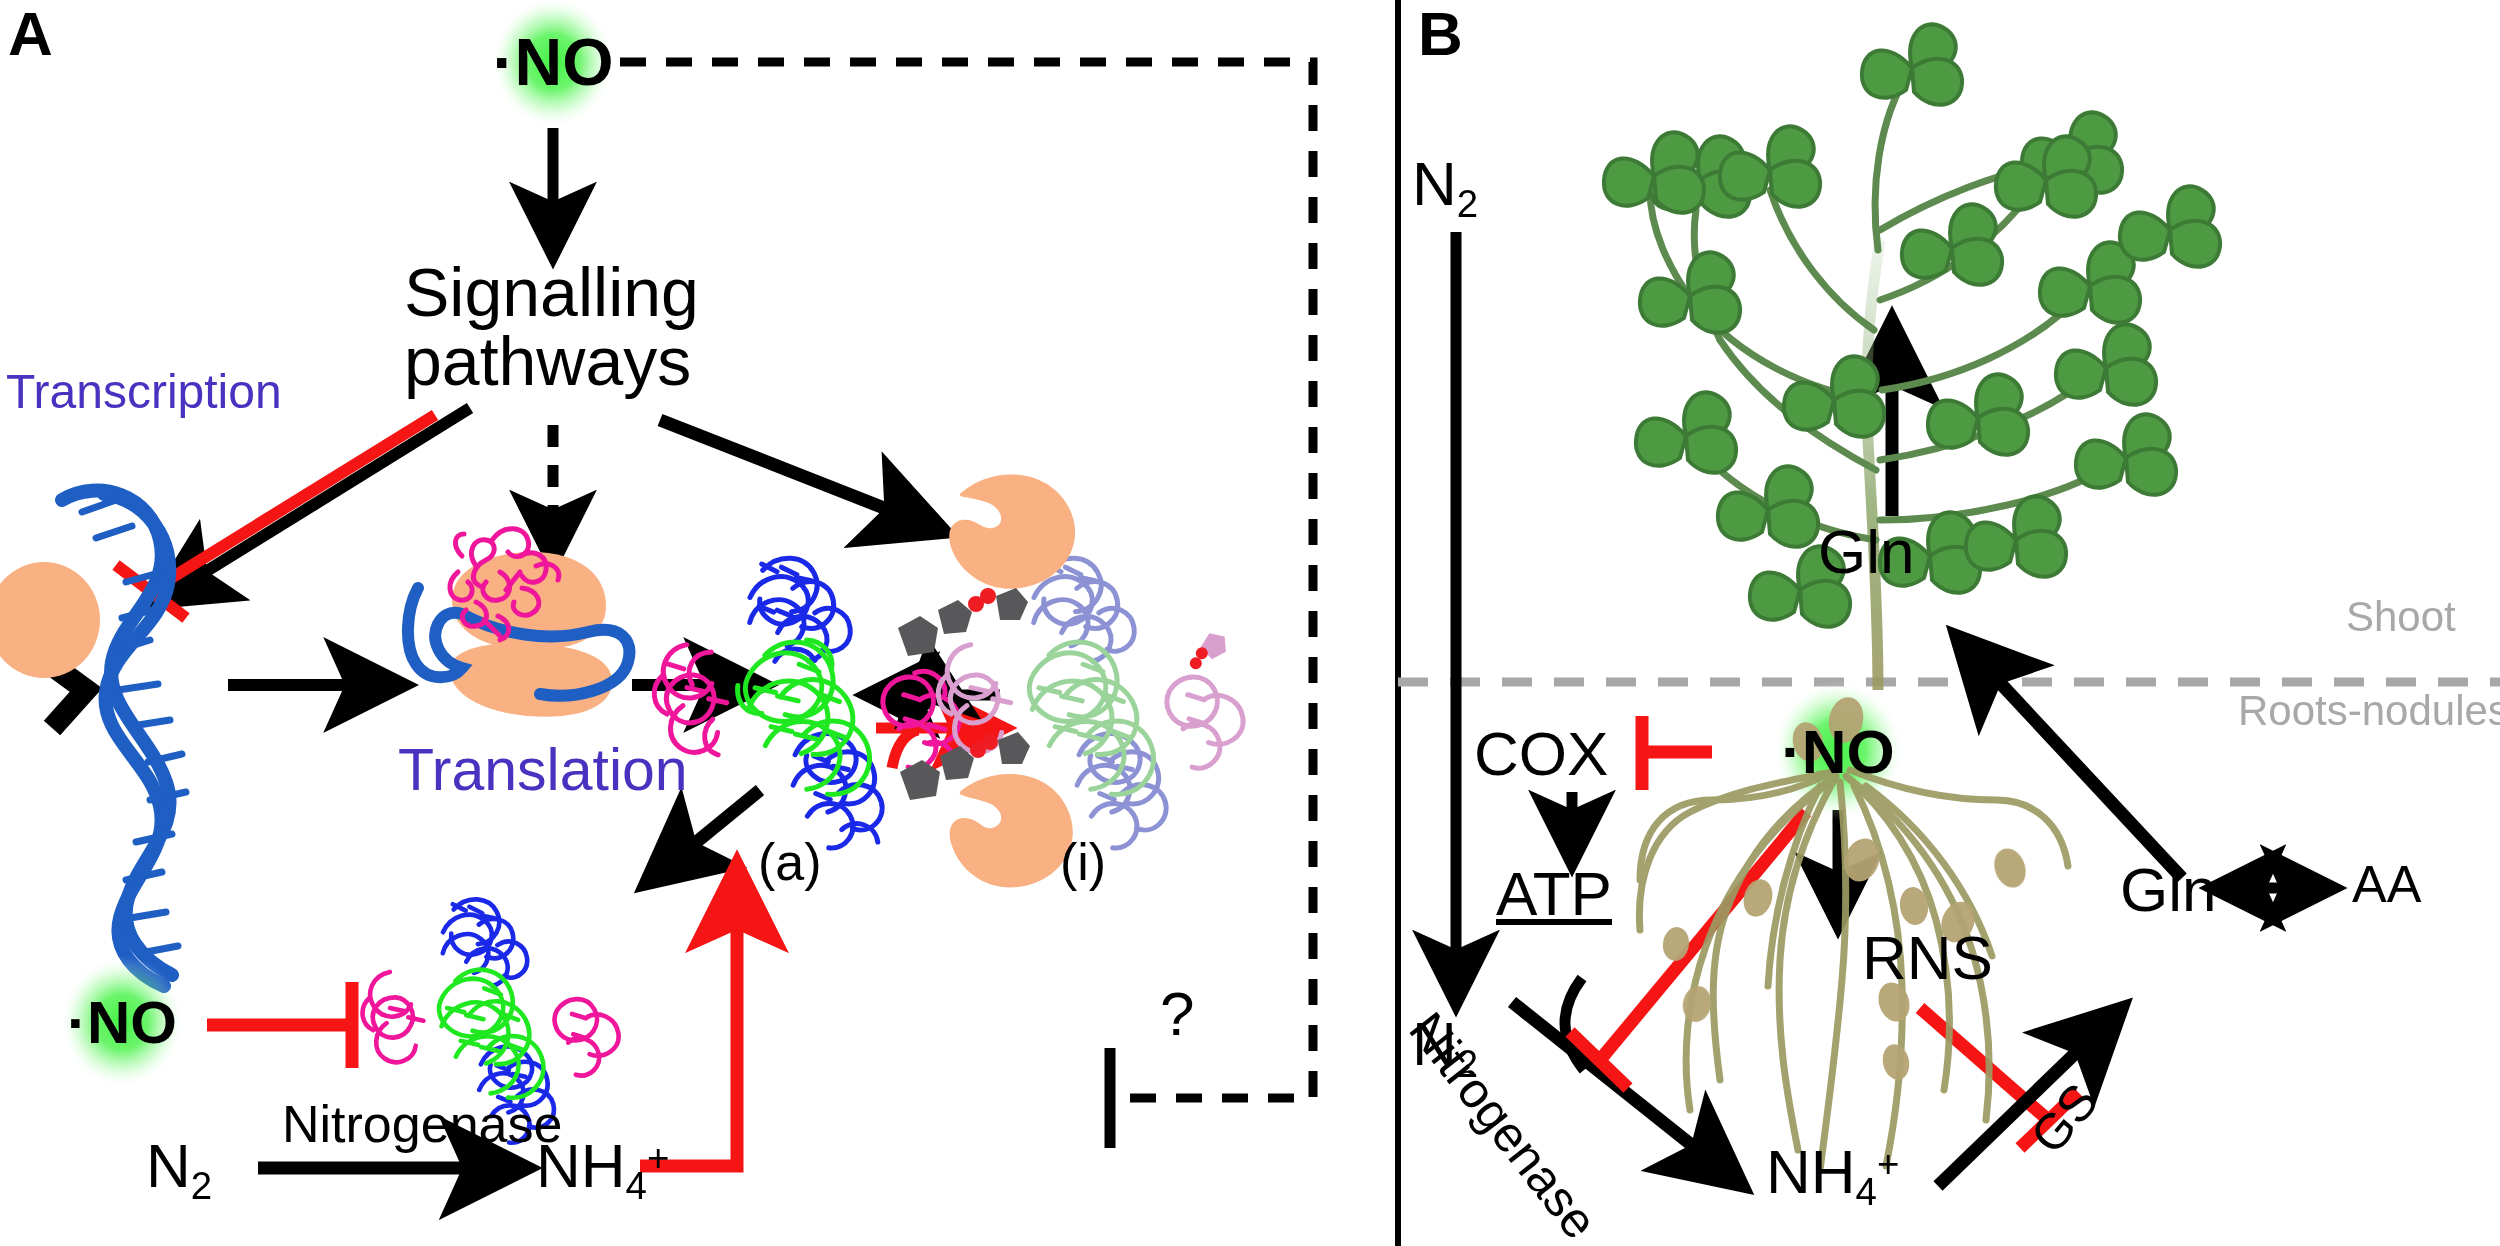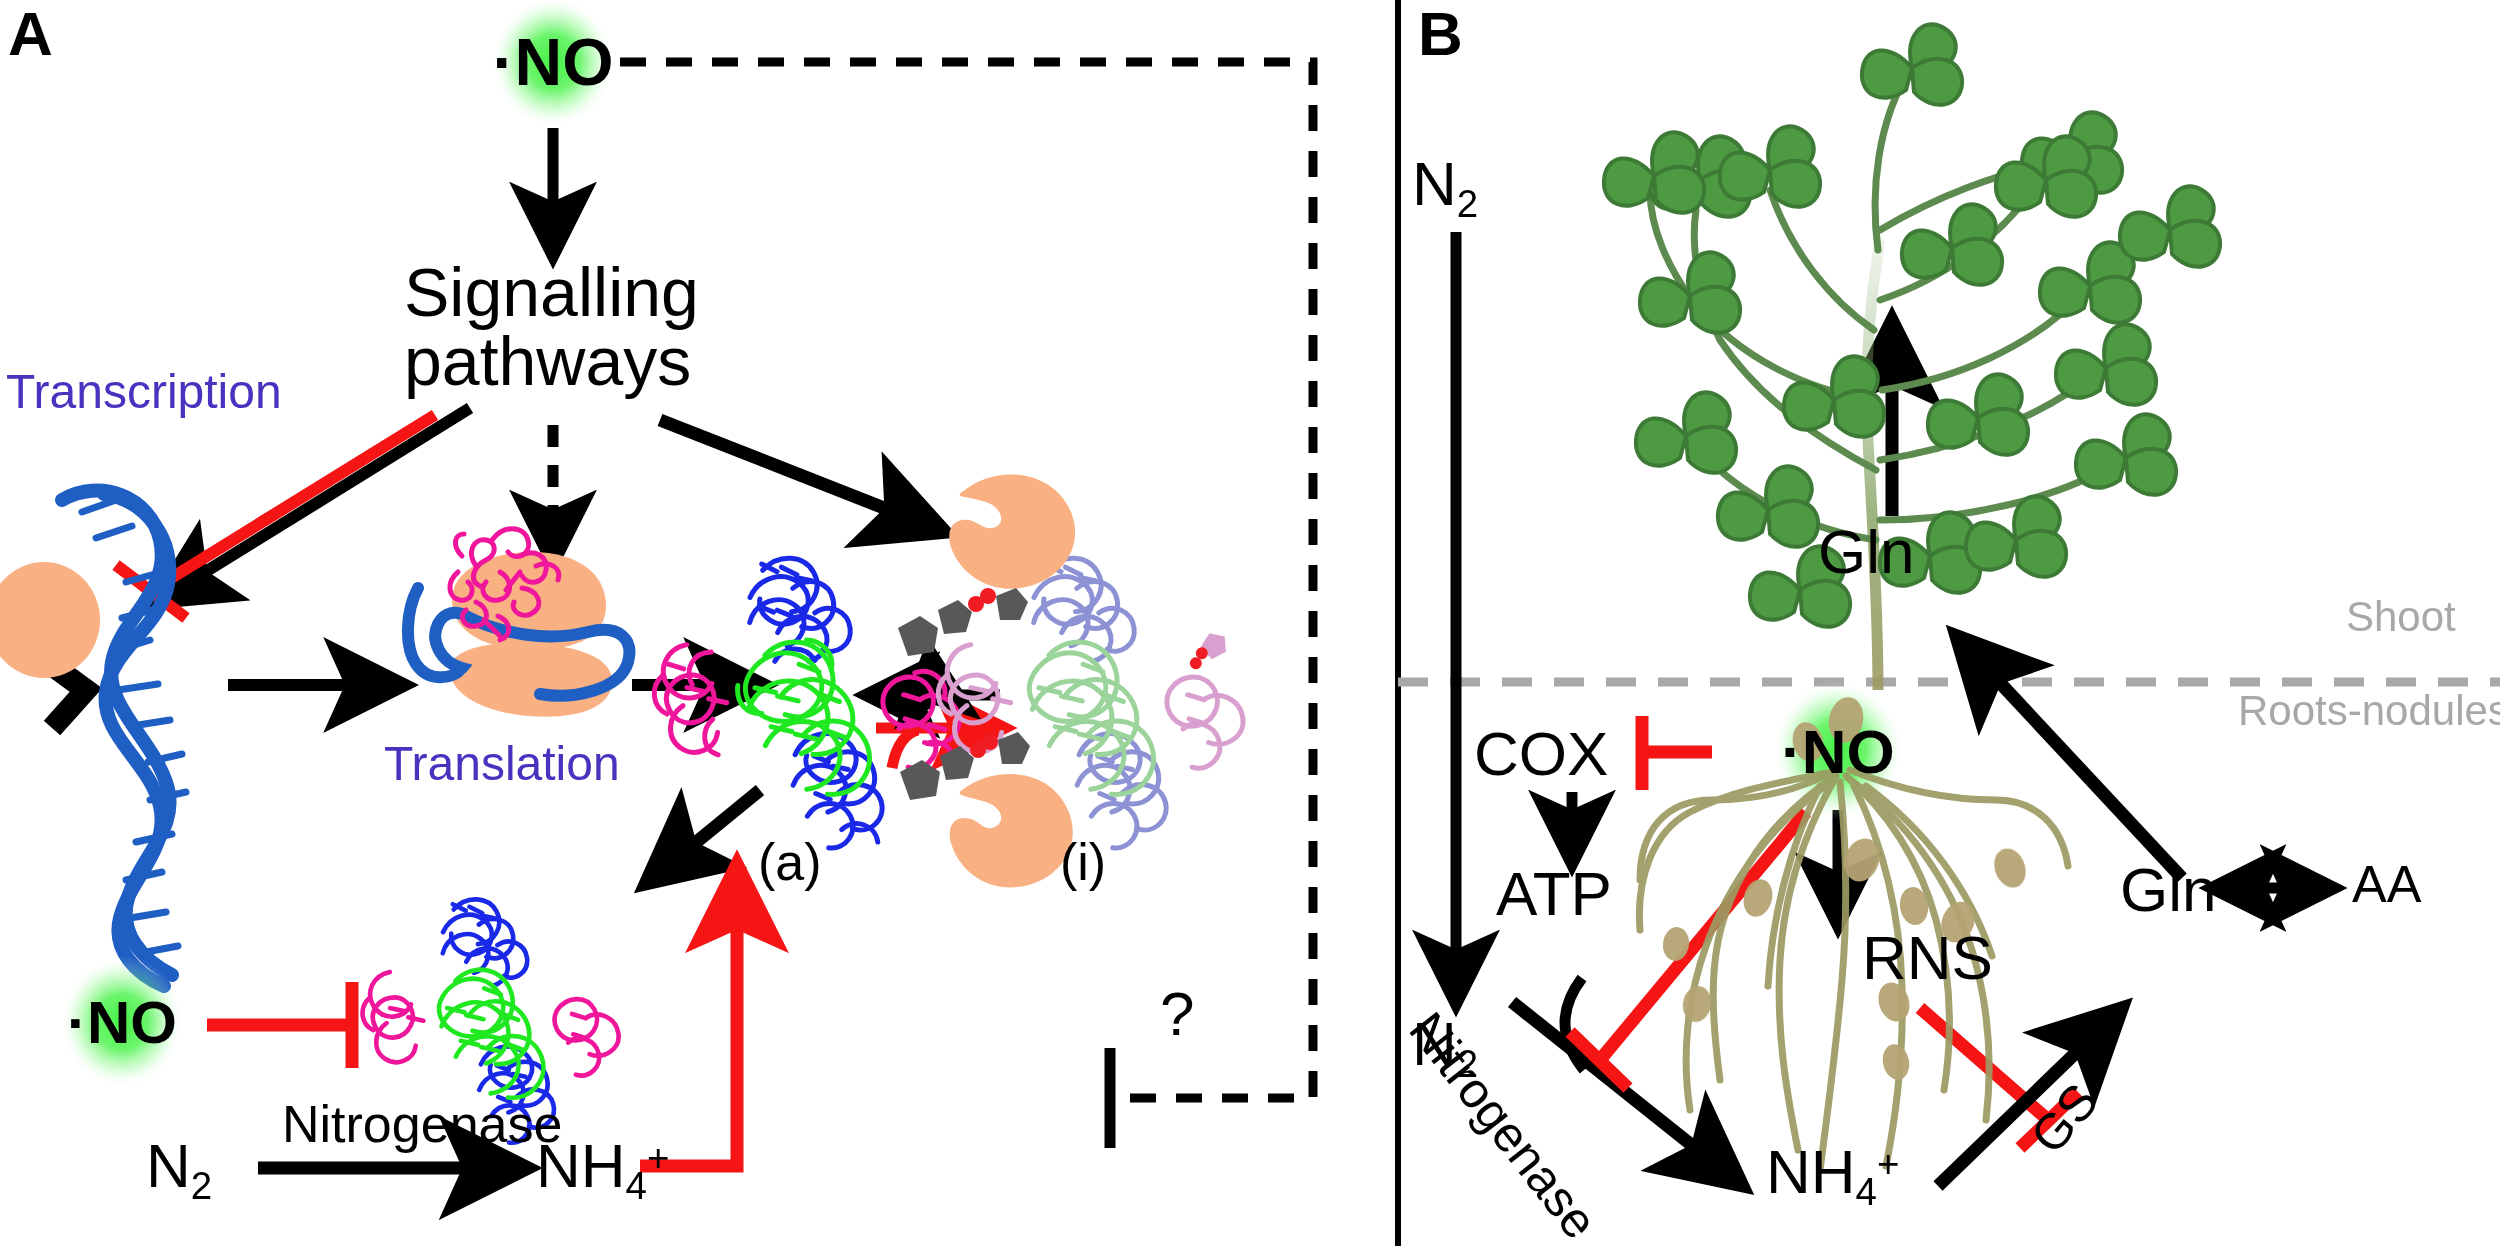--- a/index.html
+++ b/index.html
@@ -503,21 +503,21 @@
     <span class="notext" style="font-size:66px;">·NO</span>
   </div>
 
   <div class="lbl" style="left:404px;top:258px;font-size:68px;text-align:left;width:300px;">
     <div>Signalling</div>
     <div>pathways</div>
   </div>
 
   <div class="lbl purple" style="left:6px;top:368px;font-size:48px;">Transcription</div>
 
-  <div class="lbl purple" style="left:384px;top:740px;font-size:48px;">Translation</div>
+  <div class="lbl purple" style="left:398px;top:740px;font-size:59px;">Translation</div>
 
   <div class="lbl purple" style="left:806px;top:212px;font-size:46px;text-align:center;width:420px;line-height:1.12;">
   </div>
 
   <div class="lbl" style="left:758px;top:836px;font-size:52px;">(a)</div>
   <div class="lbl" style="left:1060px;top:836px;font-size:52px;">(i)</div>
 
   <div class="no-glow" style="left:60px;top:960px;width:124px;height:124px;">
     <span class="notext" style="font-size:60px;">·NO</span>
   </div>
@@ -540,21 +540,21 @@
   <div class="lbl gray" style="left:2238px;top:690px;font-size:42px;">Roots-nodules</div>
 
   <div class="lbl" style="left:1818px;top:520px;font-size:62px;">Gln</div>
 
   <div class="lbl" style="left:1474px;top:722px;font-size:62px;">COX</div>
 
   <div class="no-glow" style="left:1770px;top:688px;width:136px;height:126px;">
     <span class="notext" style="font-size:62px;">·NO</span>
   </div>
 
-  <div class="lbl" style="left:1496px;top:862px;font-size:62px;">ATP</div>
+  <div class="lbl" style="left:1496px;top:862px;font-size:62px;text-decoration:underline;">ATP</div>
 
   <div class="lbl" style="left:1862px;top:926px;font-size:62px;">RNS</div>
 
   <div class="lbl" style="left:1766px;top:1140px;font-size:62px;"><span>NH</span><span class="sub">4</span><span class="sup">+</span></div>
 
   <div class="lbl" style="left:1440px;top:1004px;font-size:50px;transform:rotate(52deg);transform-origin:left top;">Nitrogenase</div>
 
   <div class="lbl" style="left:2022px;top:1130px;font-size:50px;transform:rotate(-50deg);transform-origin:left top;">GS</div>
 
   <div class="lbl" style="left:2120px;top:858px;font-size:62px;">Gln</div>

